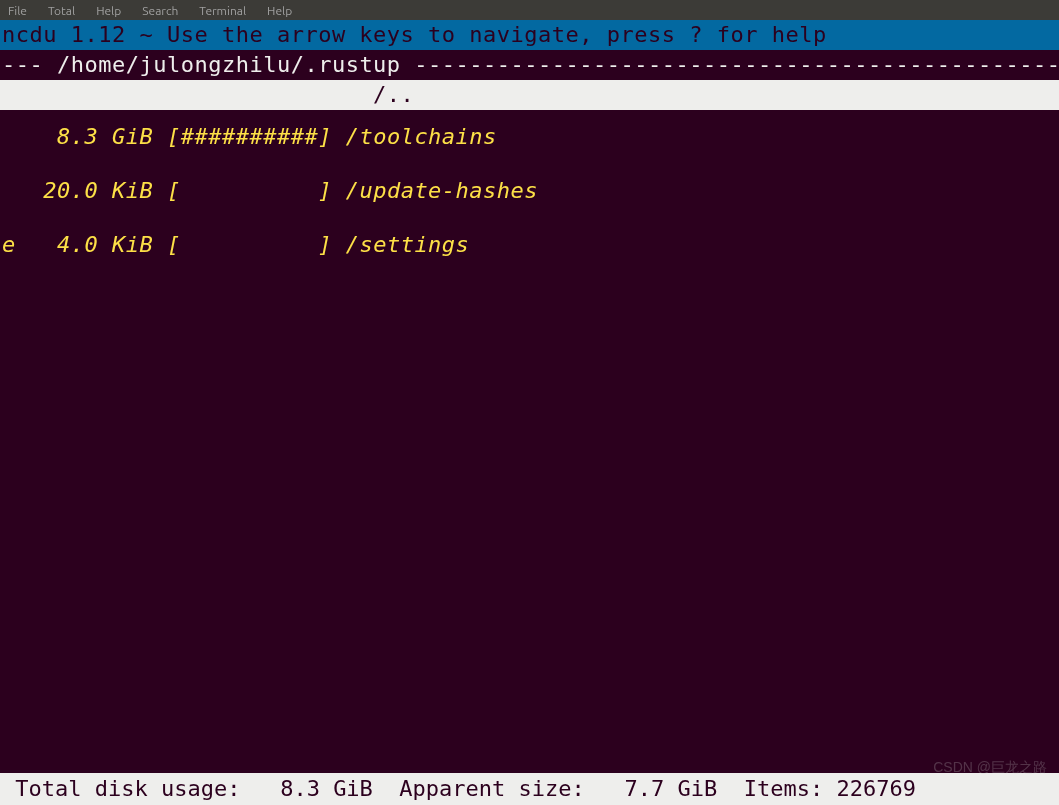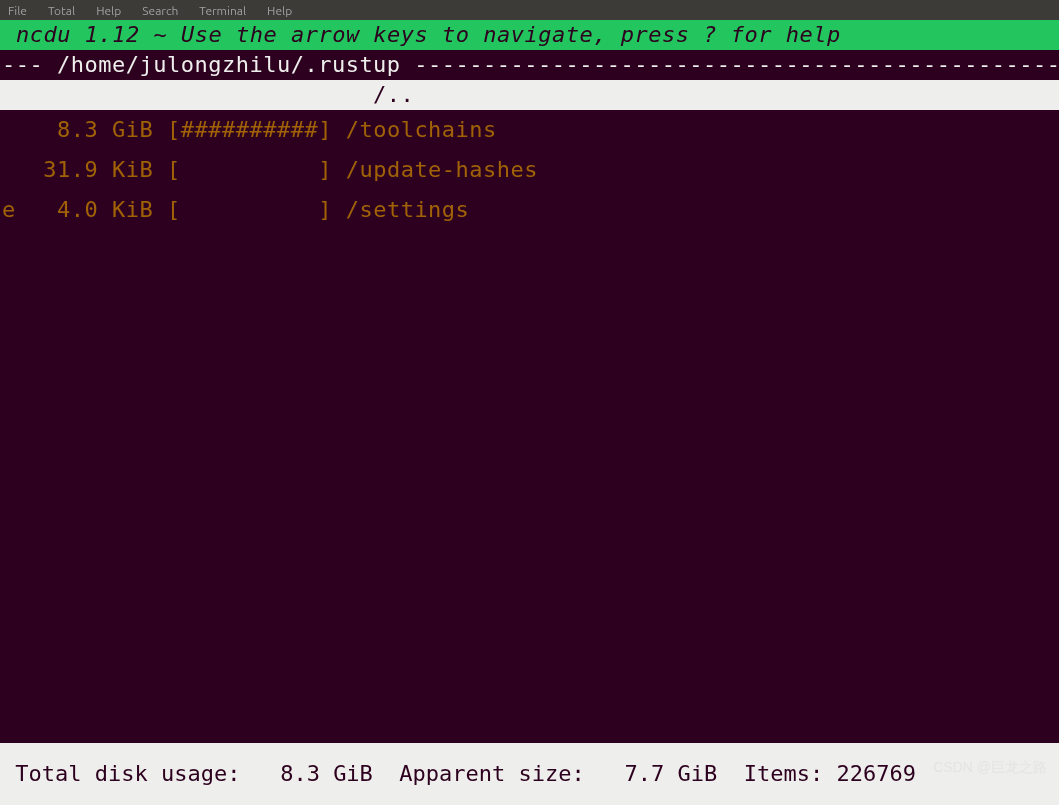--- a/index.html
+++ b/index.html
@@ -30,51 +30,51 @@
     }
     .menubar span {
       cursor: pointer;
     }
     .terminal {
       padding: 0;
       line-height: 30px;
       letter-spacing: 0.5px;
     }
     .header-line {
-      background: #22c55e;
+      background: #0369a1;
       color: #2c001e;
       white-space: pre;
-      padding: 0 16px;
-      font-style: italic;
+      padding: 0 2px;
     }
     .path-line {
       color: #eeeeec;
       white-space: pre;
       padding: 0 2px;
     }
     .selected-row {
       background: #eeeeec;
       color: #2c001e;
       white-space: pre;
       padding: 0 2px;
     }
     .entry-row {
-      color: #a16207;
+      color: #fde047;
       white-space: pre;
-      padding: 5px 2px;
+      padding: 12px 2px;
+      font-style: italic;
     }
     .footer-line {
       position: absolute;
       bottom: 0;
       left: 0;
       right: 0;
       background: #eeeeec;
       color: #2c001e;
       white-space: pre;
-      padding: 16px 2px;
+      padding: 1px 2px;
       line-height: 30px;
     }
     .watermark {
       position: absolute;
       bottom: 28px;
       right: 12px;
       color: rgba(200,200,200,0.25);
       font-size: 14px;
       font-family: sans-serif;
     }
@@ -89,19 +89,19 @@
   <span>Search</span>
   <span>Terminal</span>
   <span>Help</span>
 </div>
 
 <div class="terminal">
   <div class="header-line">ncdu 1.12 ~ Use the arrow keys to navigate, press ? for help</div>
   <div class="path-line"><span>--- </span><span>/home/julongzhilu/.rustup</span><span> -------------------------------------------------</span></div>
   <div class="selected-row">                           /..</div>
   <div class="entry-row"><span> </span><span>   8.3 GiB</span> <span>[##########]</span><span> /toolchains</span></div>
-  <div class="entry-row"><span> </span><span>  31.9 KiB</span> <span>[          ]</span><span> /update-hashes</span></div>
+  <div class="entry-row"><span> </span><span>  20.0 KiB</span> <span>[          ]</span><span> /update-hashes</span></div>
   <div class="entry-row"><span>e</span><span>   4.0 KiB</span> <span>[          ]</span><span> /settings</span></div>
 </div>
 
 <div class="footer-line"> Total disk usage:   8.3 GiB  Apparent size:   7.7 GiB  Items: 226769</div>
 
 <div class="watermark">CSDN @巨龙之路</div>
 
 </body></html>

